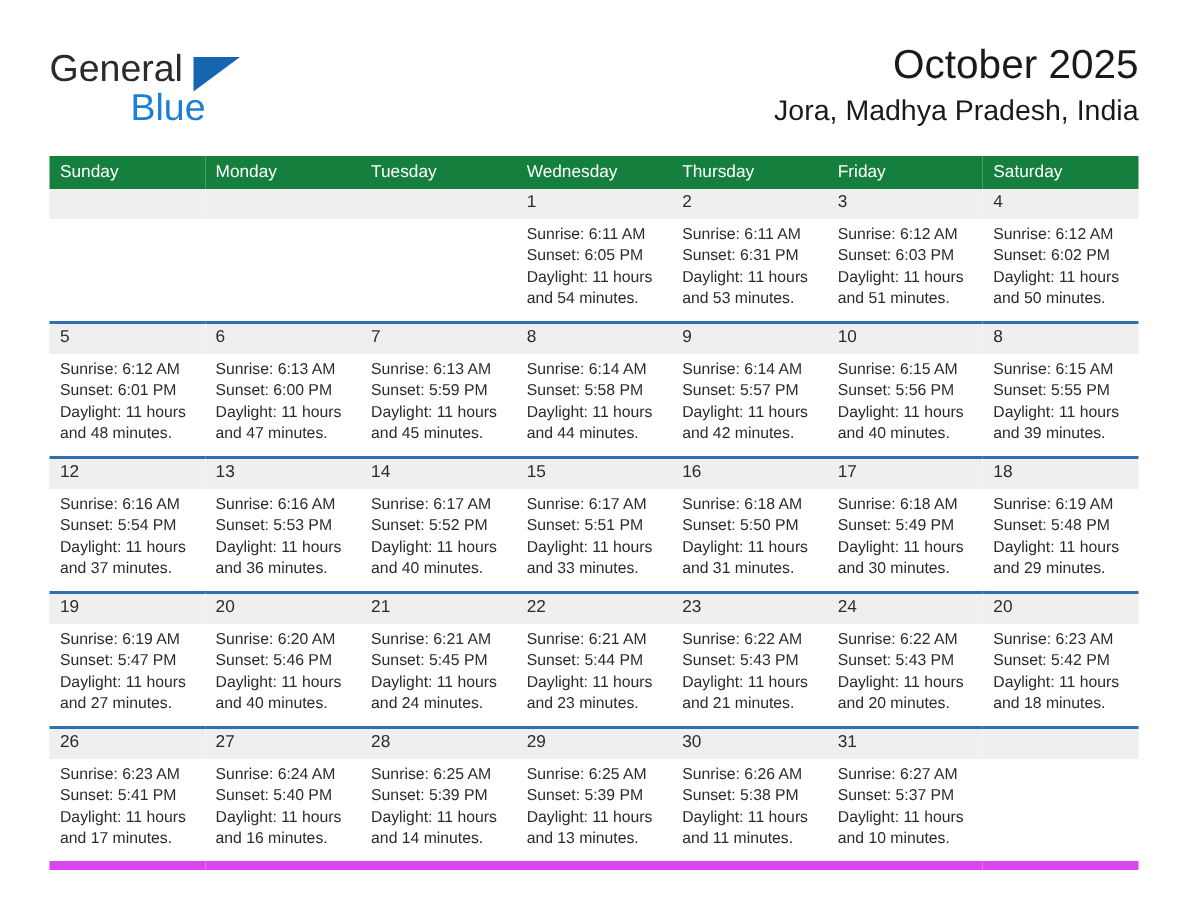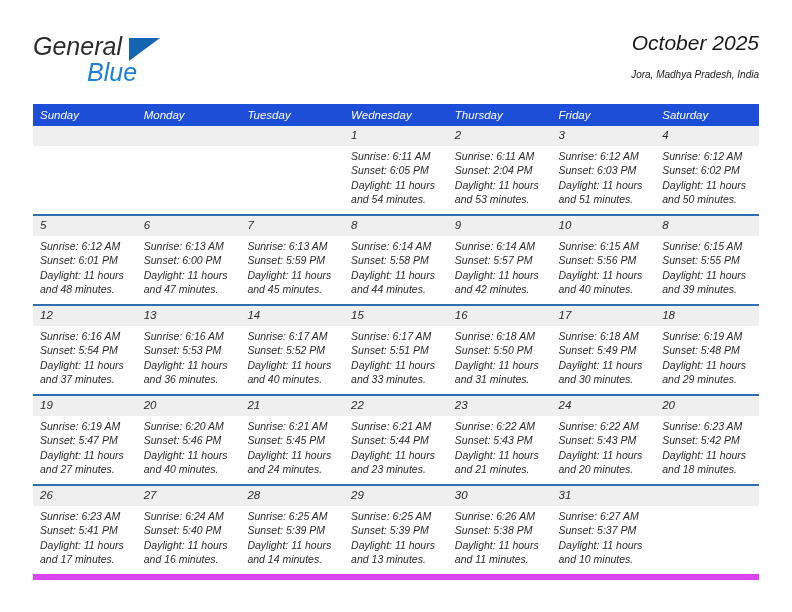--- a/index.html
+++ b/index.html
@@ -12,21 +12,20 @@
     height: 612px;
     font-family: "Liberation Sans", sans-serif;
     color: #1a1a1a;
     overflow: hidden;
   }
   .page {
     position: relative;
     width: 792px;
     height: 612px;
     box-sizing: border-box;
-    font-style: italic;
   }
 
   
   .top-header {
     position: absolute;
     left: 33px;
     top: 26px;
     width: 726px;
     height: 68px;
   }
@@ -64,44 +63,44 @@
     border-bottom: 23px solid transparent;
   }
 
   .title-block {
     position: absolute;
     right: 0;
     top: 0;
     text-align: right;
   }
   .cal-title {
-    font-size: 21px;
+    font-size: 27px;
     color: #1a1a1a;
     line-height: 34px;
     white-space: nowrap;
   }
   .cal-subtitle {
     margin-top: 6px;
-    font-size: 10px;
+    font-size: 19px;
     color: #1a1a1a;
     line-height: 18px;
     white-space: nowrap;
   }
 
   
   .calendar {
     position: absolute;
     left: 33px;
     top: 104px;
     width: 726px;
     border-collapse: collapse;
     table-layout: fixed;
   }
   .calendar th {
-    background: #1d4ed8;
+    background: #15803d;
     color: #ffffff;
     font-size: 11.5px;
     font-weight: normal;
     text-align: left;
     padding: 5px 0 5px 7px;
     height: 11px;
     border: none;
   }
   .calendar td {
     vertical-align: top;
@@ -201,21 +200,21 @@
               <div>Sunrise: 6:11 AM</div>
               <div>Sunset: 6:05 PM</div>
               <div>Daylight: 11 hours</div>
               <div>and 54 minutes.</div>
             </div>
           </td>
           <td>
             <div class="daynum">2</div>
             <div class="cellbody">
               <div>Sunrise: 6:11 AM</div>
-              <div>Sunset: 2:04 PM</div>
+              <div>Sunset: 6:31 PM</div>
               <div>Daylight: 11 hours</div>
               <div>and 53 minutes.</div>
             </div>
           </td>
           <td>
             <div class="daynum">3</div>
             <div class="cellbody">
               <div>Sunrise: 6:12 AM</div>
               <div>Sunset: 6:03 PM</div>
               <div>Daylight: 11 hours</div>

